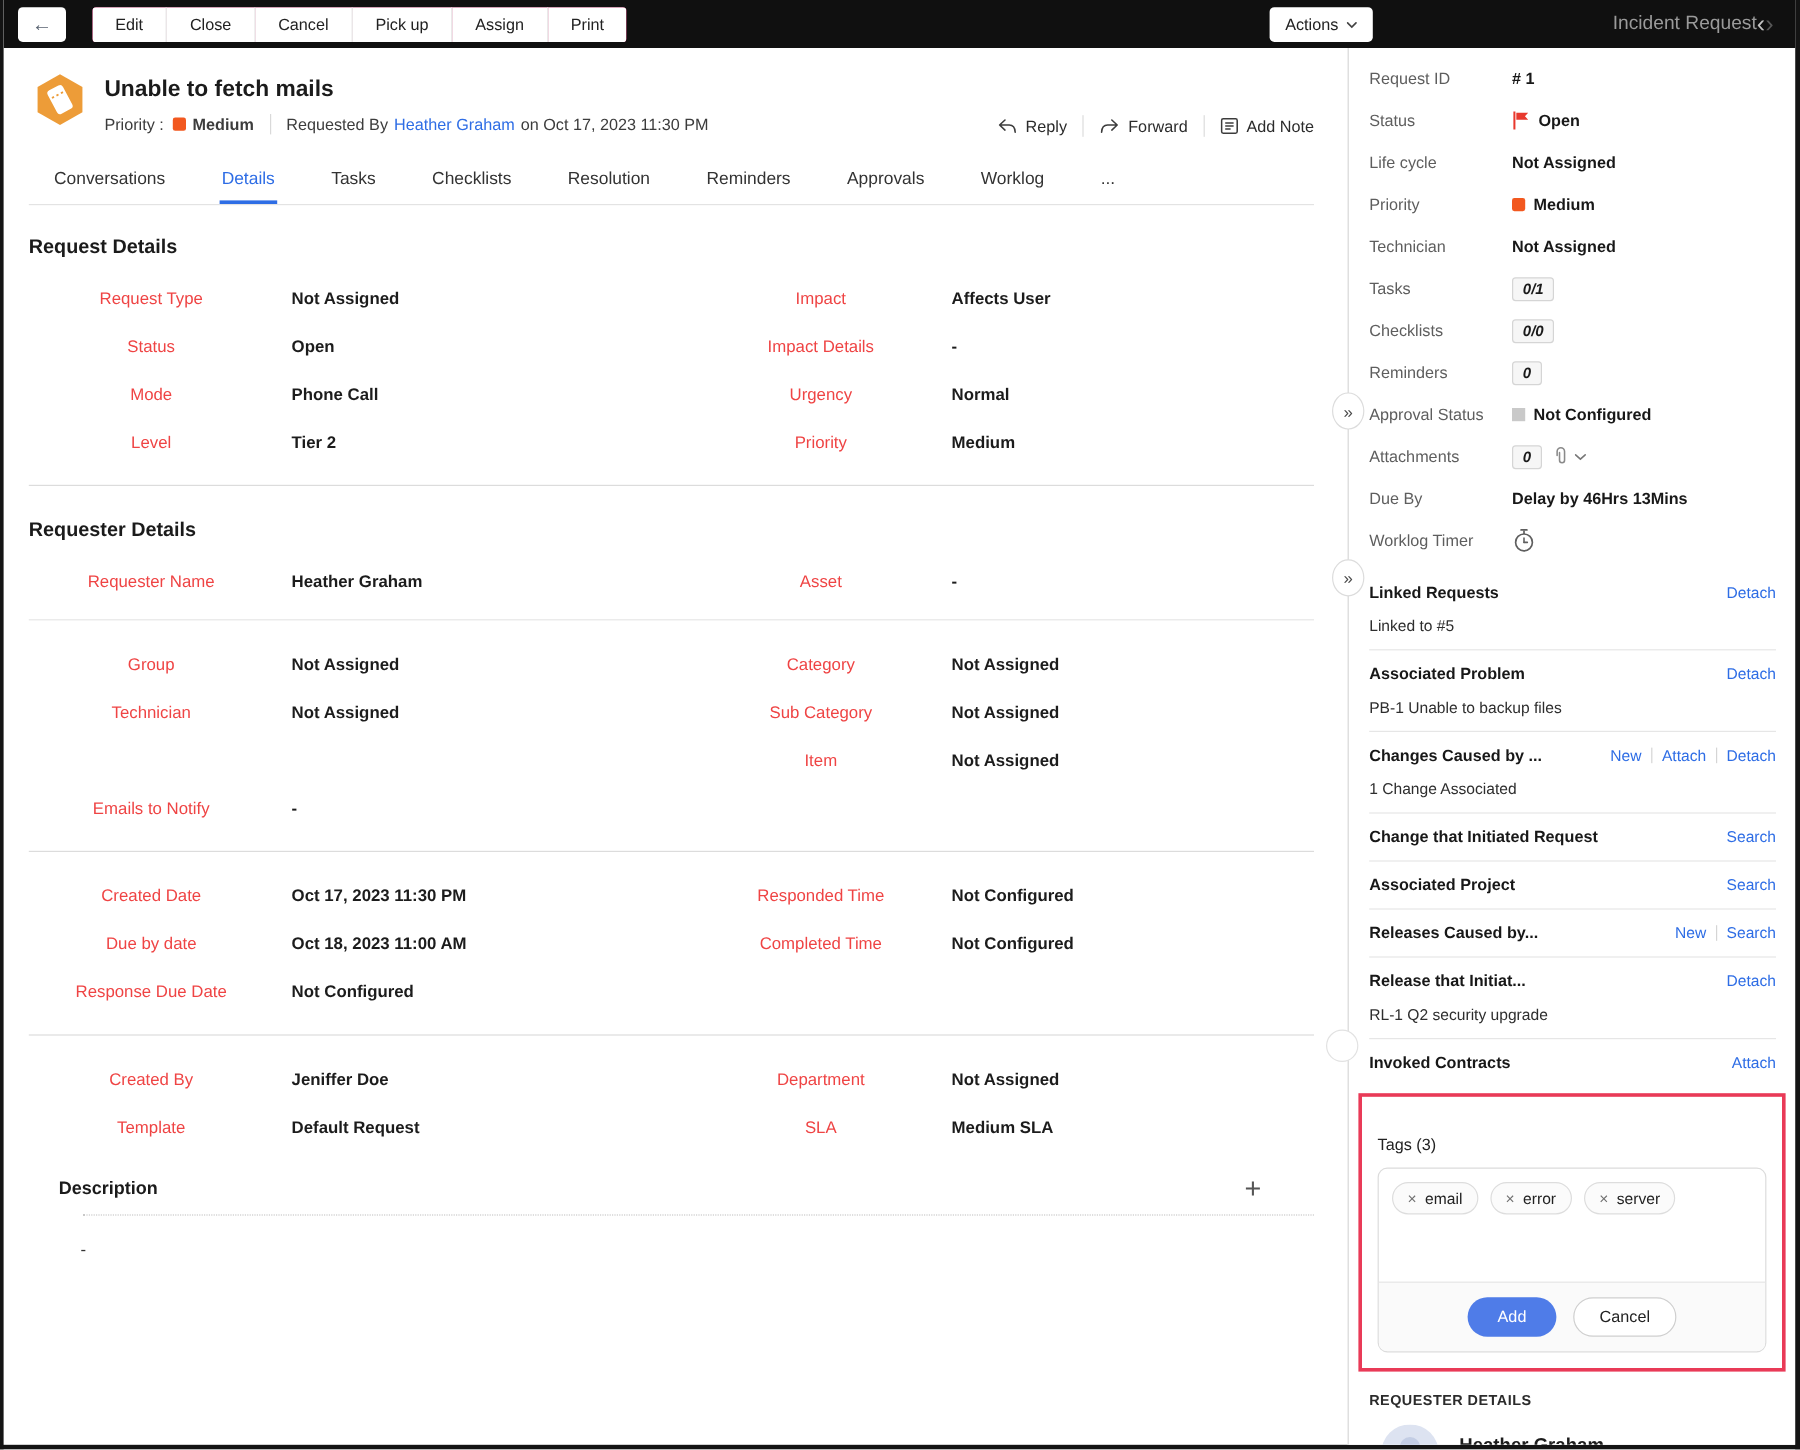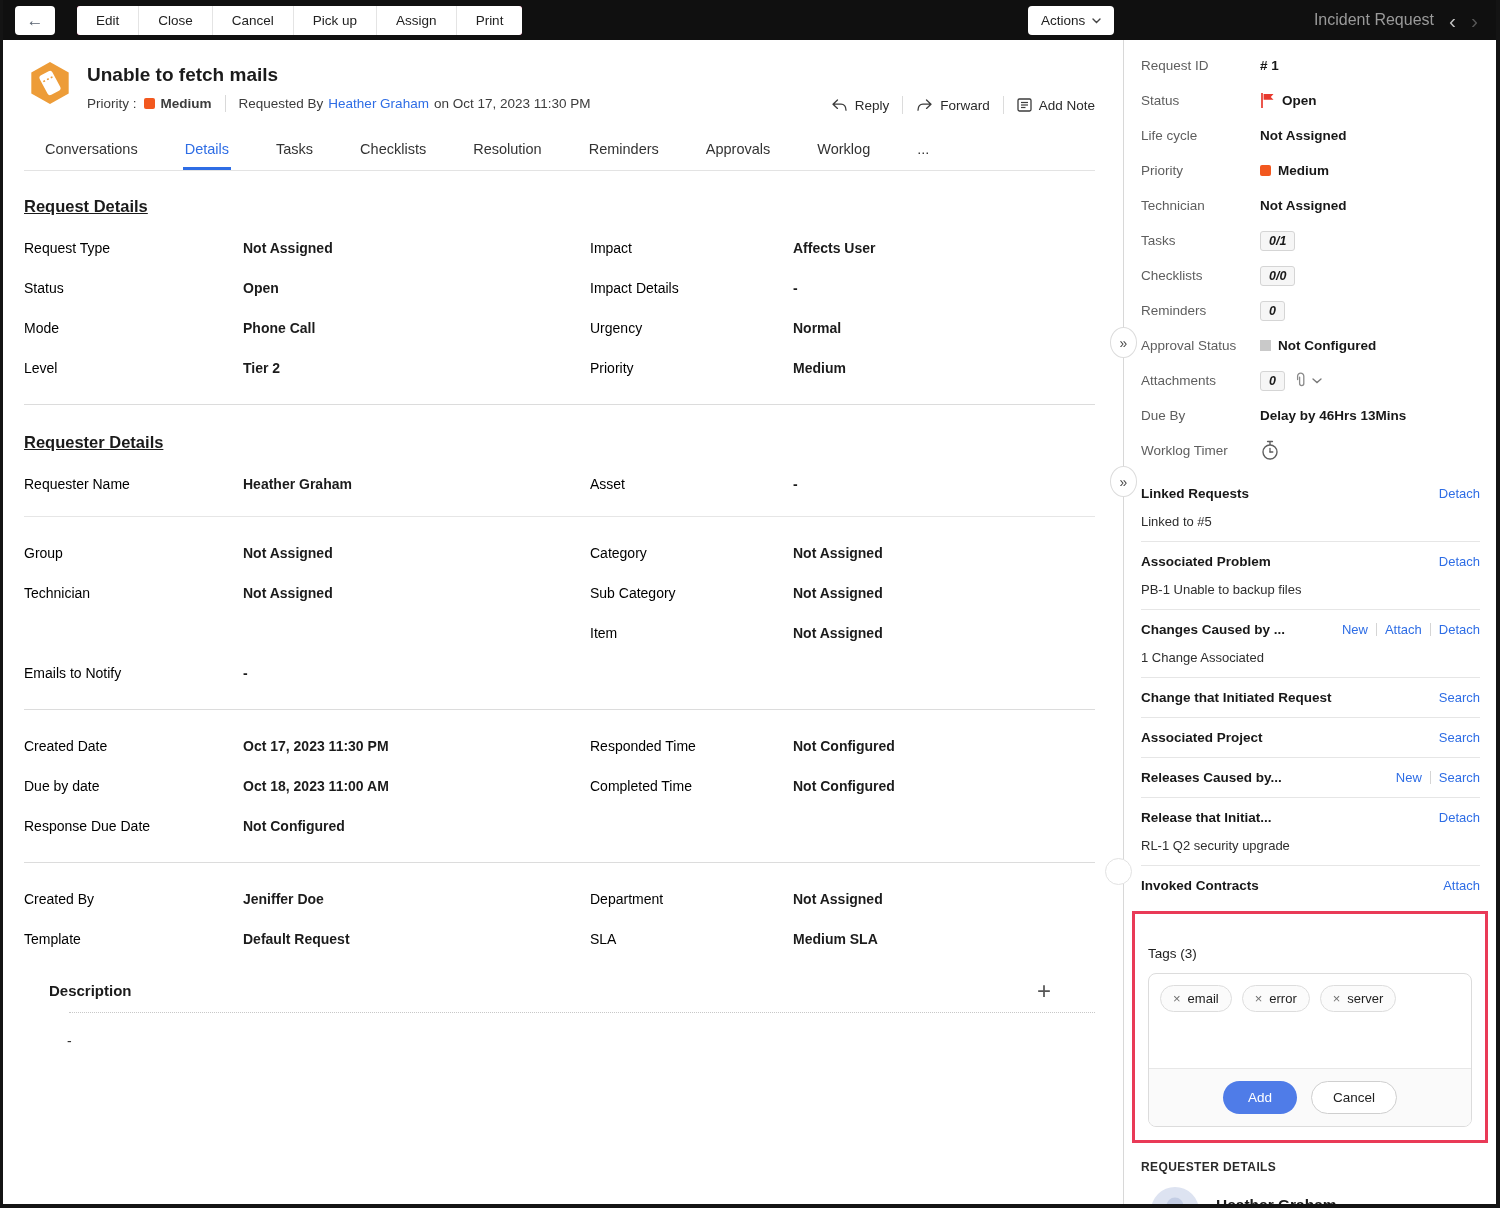--- a/index.html
+++ b/index.html
@@ -8,24 +8,24 @@
            border-left: 3px solid #141414; border-right: 4px solid #141414; border-bottom: 4px solid #141414; }
 
   
   .topbar { height: 40px; background: #101010; display: flex; align-items: center; padding: 0 12px; position: relative; }
   .btn-back { width: 40px; height: 29px; background: #fff; border: none; border-radius: 4px; color: #5a6472;
               font-size: 17px; line-height: 1; cursor: pointer; margin-right: 22px; }
   .btn-group { display: flex; background: #be185d; border-radius: 3px; overflow: hidden; }
   .btn-group button { background: #fff; border: none; border-right: 1px solid #e4e4e4; padding: 7px 19px;
                       font-size: 13.5px; color: #222; font-family: inherit; cursor: pointer; white-space: nowrap; }
   .btn-group button:last-child { border-right: none; }
-  .btn-actions { position: absolute; left: 1025px; top: 6px; height: 29px; background: #fff; border: none;
+  .btn-actions { position: absolute; left: 1055px; top: 6px; height: 29px; background: #fff; border: none;
                  border-radius: 4px; padding: 0 13px; font-size: 13.5px; color: #222; font-family: inherit;
                  cursor: pointer; display: flex; align-items: center; gap: 7px; }
-  .topbar-title { margin-left: auto; color: #9a9a9a; font-size: 16px; display: flex; align-items: center; gap: 15px; padding-right: 6px; justify-content: space-between; }
+  .topbar-title { margin-left: auto; color: #9a9a9a; font-size: 16px; display: flex; align-items: center; padding-right: 6px; justify-content: space-between; }
   .nav-prev { color: #c2c2c2; font-size: 21px; cursor: pointer; line-height: 1; }
   .nav-next { color: #565656; font-size: 21px; cursor: pointer; line-height: 1; }
 
   .content { display: flex; height: 1168px; position: relative; }
   .main { width: 1120px; padding: 20px 28px 0 21px; }
   .sidebar { flex: 1; border-left: 1px solid #d8d8d8; padding: 14px 16px 0 17px; position: relative; background: #fff; }
 
   
   .req-header { display: flex; align-items: flex-start; gap: 14px; padding-left: 3px; }
   .req-titleblock { padding-top: 1px; }
@@ -37,24 +37,24 @@
   .header-actions { margin-left: auto; display: flex; align-items: center; gap: 13px; margin-top: 36px; font-size: 13.5px; color: #2b2b2b; }
   .ha-item { display: flex; align-items: center; gap: 7px; cursor: pointer; white-space: nowrap; }
   .ha-sep { width: 1px; height: 18px; background: #dcdcdc; }
 
   
   .tabs { display: flex; border-bottom: 1px solid #e3e3e3; margin-top: 16px; padding-left: 19px; }
   .tab { font-size: 14.5px; color: #333; padding: 11px 2px 13px; margin-right: 43px; cursor: pointer; }
   .tab.active { color: #2e6de5; border-bottom: 3px solid #2e6de5; padding-bottom: 10px; }
 
   
-  .sec-title { font-size: 16.5px; font-weight: bold; color: #1b1b1b; margin: 26px 0 24px; text-decoration: underline; }
+  .sec-title { font-size: 16.5px; font-weight: bold; color: #1b1b1b; margin: 26px 0 24px; }
   .frow { display: grid; grid-template-columns: 204px 332px 188px 1fr; column-gap: 15px; margin-bottom: 24px;
           font-size: 14px; align-items: baseline; }
-  .flabel { color: #000000; text-align: left; }
+  .flabel { color: #ef4444; text-align: center; }
   .fvalue { color: #1c1c1c; font-weight: bold; }
   hr.sep { border: none; border-top: 1px solid #dcdcdc; margin: 28px 0; }
   hr.sep2 { border: none; border-top: 1px solid #e6e6e6; margin: 4px 0 28px; }
 
   .desc-head { display: flex; justify-content: space-between; align-items: center; padding: 10px 44px 12px 25px; }
   .desc-title { font-size: 15px; font-weight: bold; color: #1b1b1b; }
   .desc-plus { font-size: 24px; color: #555; cursor: pointer; line-height: 0.8; }
   .desc-rule { border-top: 1px dotted #c8c8c8; margin-left: 45px; }
   .desc-body { padding: 20px 0 0 43px; font-size: 14px; color: #333; }
 

